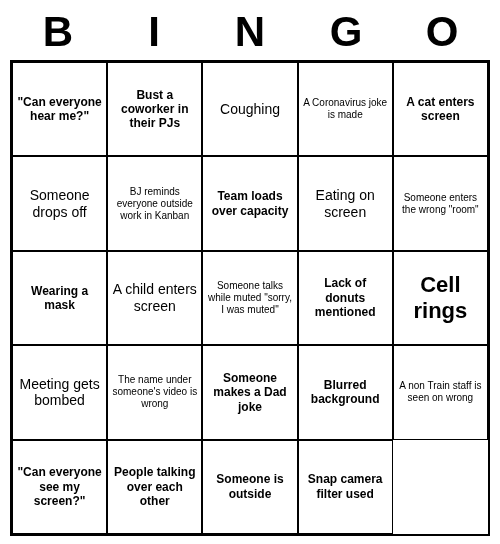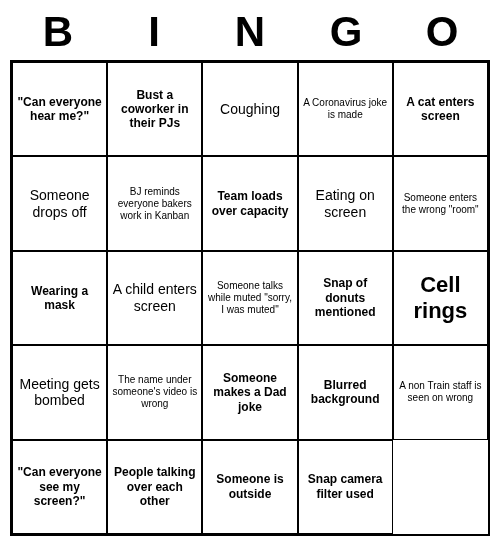--- a/index.html
+++ b/index.html
@@ -92,42 +92,42 @@
     <div class="bingo-cell">
       <span class="cell-text-small">A Coronavirus joke is made</span>
     </div>
     <div class="bingo-cell">
       <span class="cell-text-medium">A cat enters screen</span>
     </div>
     <div class="bingo-cell">
       <span class="cell-text-large">Someone drops off</span>
     </div>
     <div class="bingo-cell">
-      <span class="cell-text-small">BJ reminds everyone bakers work in Kanban</span>
+      <span class="cell-text-small">BJ reminds everyone outside work in Kanban</span>
     </div>
     <div class="bingo-cell">
       <span class="cell-text-medium">Team loads over capacity</span>
     </div>
     <div class="bingo-cell">
       <span class="cell-text-large">Eating on screen</span>
     </div>
     <div class="bingo-cell">
       <span class="cell-text-small">Someone enters the wrong "room"</span>
     </div>
     <div class="bingo-cell">
       <span class="cell-text-medium">Wearing a mask</span>
     </div>
     <div class="bingo-cell">
       <span class="cell-text-large">A child enters screen</span>
     </div>
     <div class="bingo-cell">
       <span class="cell-text-small">Someone talks while muted "sorry, I was muted"</span>
     </div>
     <div class="bingo-cell">
-      <span class="cell-text-medium">Snap of donuts mentioned</span>
+      <span class="cell-text-medium">Lack of donuts mentioned</span>
     </div>
     <div class="bingo-cell">
       <span class="cell-text-xlarge">Cell rings</span>
     </div>
     <div class="bingo-cell">
       <span class="cell-text-large">Meeting gets bombed</span>
     </div>
     <div class="bingo-cell">
       <span class="cell-text-small">The name under someone's video is wrong</span>
     </div>

